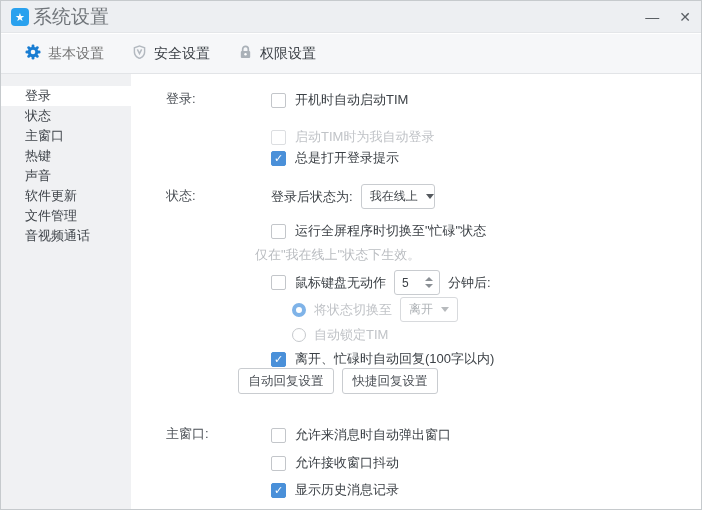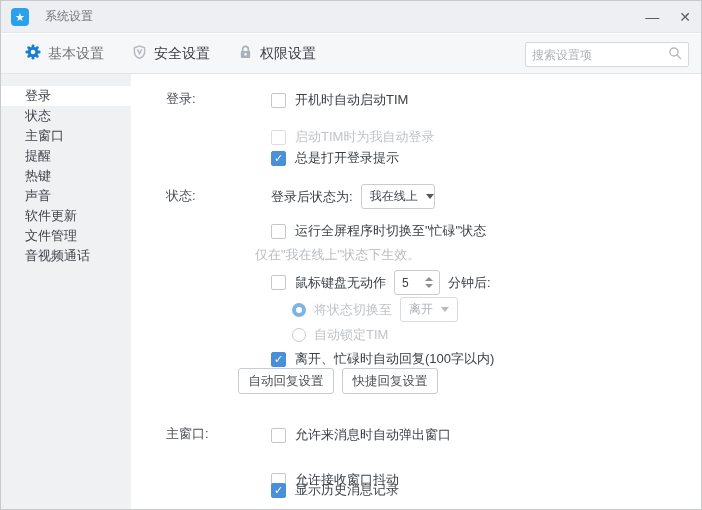--- a/index.html
+++ b/index.html
@@ -12,21 +12,21 @@
   
   .titlebar {
     position:absolute; left:0; top:0; right:0; height:32px;
     background:#edeff2; display:flex; align-items:center; padding:0 10px;
     border-bottom:1px solid #e4e6e9;
   }
   .logo {
     width:18px; height:18px; border-radius:4px; background:#29a1ee;
     color:#fff; font-size:11px; line-height:18px; text-align:center; flex:0 0 auto;
   }
-  .title { margin-left:16px; font-size:12px; color:#70757a;font-family:Liberation Serif, serif; }
+  .title { margin-left:4px; font-size:19px; color:#70757a;font-family:Liberation Serif, serif; }
   .winbtns { margin-left:auto; display:flex; align-items:center; gap:20px; }
   .winbtn { font-size:14px; color:#5a5f64; line-height:1; cursor:default; }
   
   .tabbar {
     position:absolute; left:0; top:33px; right:0; height:40px;
     background:#f6f7f9; border-bottom:1px solid #e2e4e7;
     display:flex; align-items:center; padding:0 0 0 24px;
   }
   .tab { display:flex; align-items:center; gap:7px; margin-right:28px; font-size:14px; color:#3a3f45; }
   .tab.active { color:#737373; }
@@ -127,36 +127,26 @@
     <div class="tab">
       <span>
         <svg width="15" height="16" viewBox="0 0 16 16">
           <path d="M5 7.2 V4.9 a3 3 0 0 1 6 0 V7.2" fill="none" stroke="#aab1b8" stroke-width="1.8"></path>
           <rect x="3" y="6.9" width="10" height="7.6" rx="1.2" fill="#aab1b8"></rect>
           <circle cx="8" cy="10.3" r="1.3" fill="#fff"></circle>
         </svg>
       </span>
       <span>权限设置</span>
     </div>
-    <div class="search">
-      <input type="text" placeholder="搜索设置项" style="">
-      <span>
-        <svg width="14" height="14" viewBox="0 0 16 16">
-          <circle cx="6.8" cy="6.8" r="4.6" fill="none" stroke="#b6b9bd" stroke-width="1.6"></circle>
-          <line x1="10.4" y1="10.4" x2="14.2" y2="14.2" stroke="#b6b9bd" stroke-width="1.6" stroke-linecap="round"></line>
-        </svg>
-      </span>
-    </div>
   </div>
 
   <div class="sidebar">
     <div class="side-item active">登录</div>
     <div class="side-item">状态</div>
     <div class="side-item">主窗口</div>
-    <div class="side-item">提醒</div>
     <div class="side-item">热键</div>
     <div class="side-item">声音</div>
     <div class="side-item">软件更新</div>
     <div class="side-item">文件管理</div>
     <div class="side-item">音视频通话</div>
   </div>
 
   <div class="content">
 
     <div class="sec-label" style="left:35px;top:16px">登录:</div>
@@ -225,21 +215,21 @@
       <div class="btn">自动回复设置</div>
       <div class="btn">快捷回复设置</div>
     </div>
 
     <div class="sec-label" style="left:35px;top:351px">主窗口:</div>
 
     <div class="row" style="left:107px;top:351px">
       <span class="cb"></span>
       <span class="lbl">允许来消息时自动弹出窗口</span>
     </div>
-    <div class="row" style="left:107px;top:396px">
+    <div class="row" style="left:107px;top:379px">
       <span class="cb"></span>
       <span class="lbl">允许接收窗口抖动</span>
     </div>
     <div class="row checked" style="left:107px;top:406px">
       <span class="cb"></span>
       <span class="lbl">显示历史消息记录</span>
     </div>
     <div class="row checked" style="left:107px;top:432px">
       <span class="cb"></span>
       <span class="lbl">在任务栏通知区域显示TIM图标</span>

